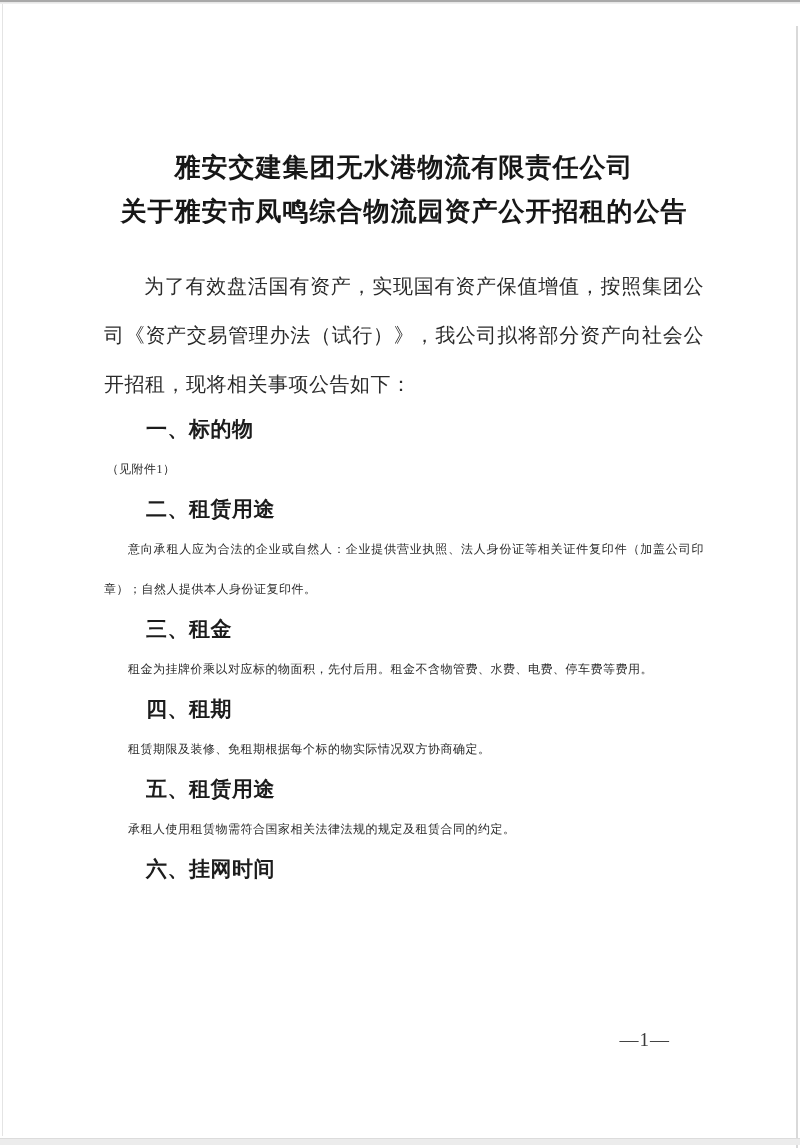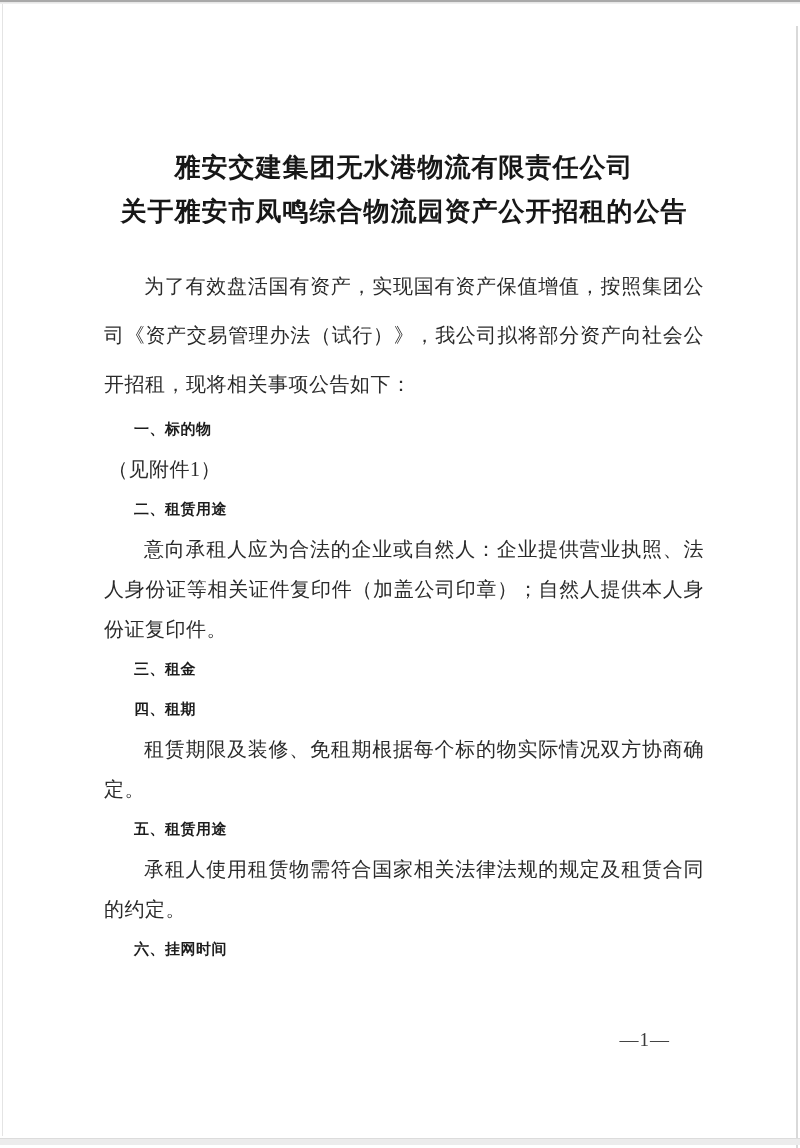--- a/index.html
+++ b/index.html
@@ -66,31 +66,31 @@
     font-size: 20px;
     line-height: 49px;
     letter-spacing: 0.5px;
     text-indent: 2em;
     text-align: justify;
     color: #2b2b2b;
   }
   .doc-section { margin: 0; }
   .sec-heading {
     margin: 0;
-    font-size: 15px;
+    font-size: 21px;
     font-weight: 700;
     line-height: 40px;
     letter-spacing: 0.5px;
     text-indent: 2em;
     color: #1c1c1c;
     font-family: "Liberation Sans", "DejaVu Sans", sans-serif;
   }
   .sec-body {
     margin: 0;
-    font-size: 20px;
+    font-size: 12px;
     line-height: 40px;
     letter-spacing: 0.5px;
     text-indent: 2em;
     text-align: justify;
     color: #2b2b2b;
   }
   .sec-body.no-indent { text-indent: 0.2em; }
   .page-number {
     position: absolute;
     top: 1026px;
@@ -125,20 +125,21 @@
     <p class="sec-body no-indent">（见附件1）</p>
   </section>
 
   <section class="doc-section">
     <h2 class="sec-heading">二、租赁用途</h2>
     <p class="sec-body">意向承租人应为合法的企业或自然人：企业提供营业执照、法人身份证等相关证件复印件（加盖公司印章）；自然人提供本人身份证复印件。</p>
   </section>
 
   <section class="doc-section">
     <h2 class="sec-heading">三、租金</h2>
+    <p class="sec-body">租金为挂牌价乘以对应标的物面积，先付后用。租金不含物管费、水费、电费、停车费等费用。</p>
   </section>
 
   <section class="doc-section">
     <h2 class="sec-heading">四、租期</h2>
     <p class="sec-body">租赁期限及装修、免租期根据每个标的物实际情况双方协商确定。</p>
   </section>
 
   <section class="doc-section">
     <h2 class="sec-heading">五、租赁用途</h2>
     <p class="sec-body">承租人使用租赁物需符合国家相关法律法规的规定及租赁合同的约定。</p>

